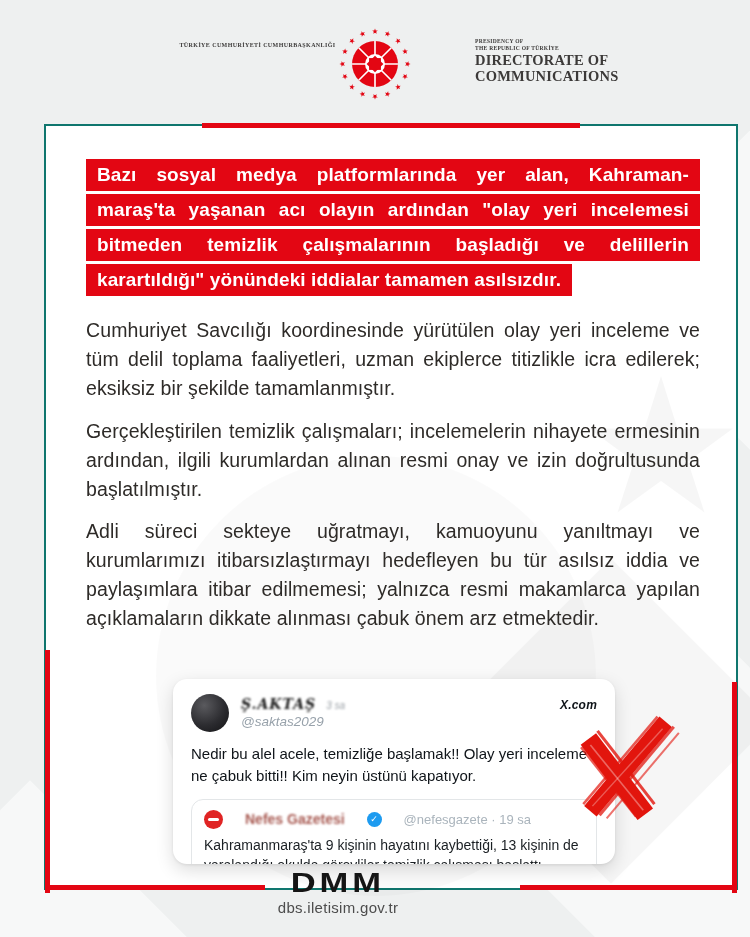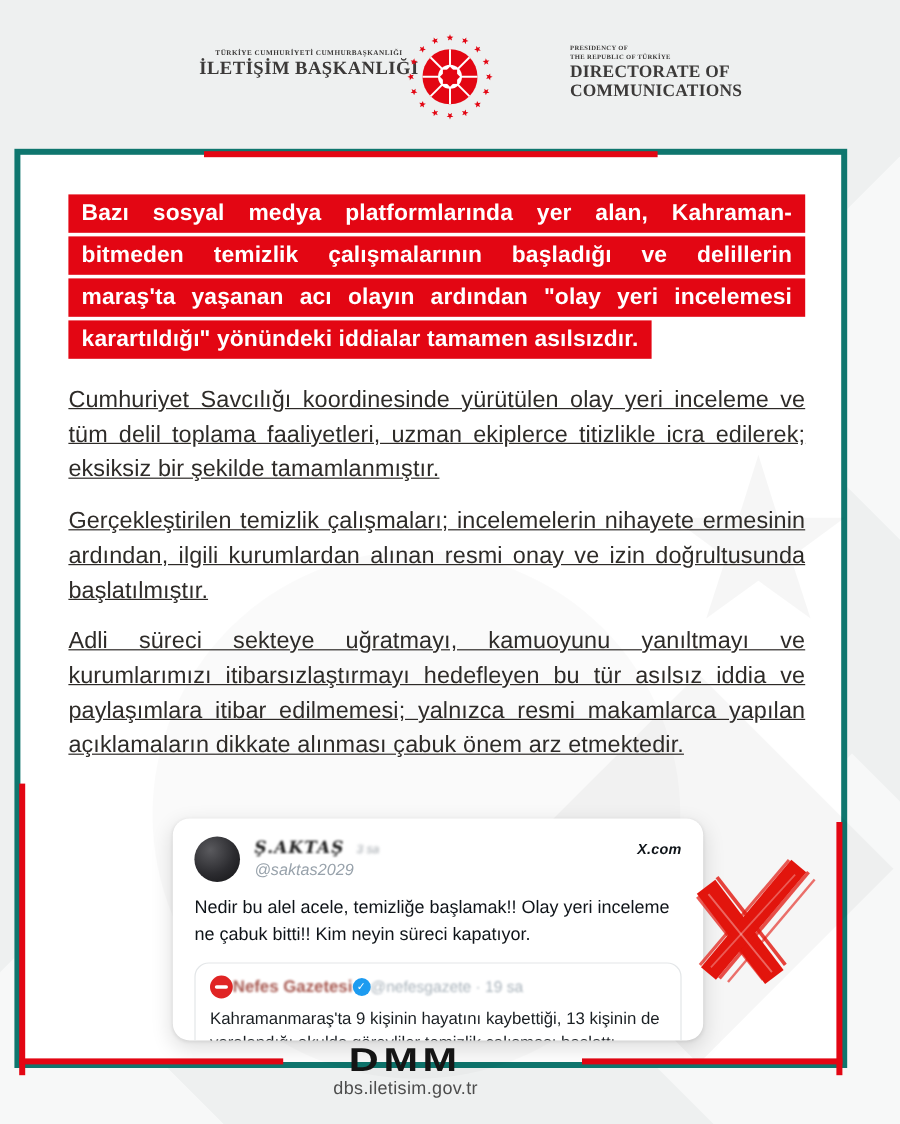--- a/index.html
+++ b/index.html
@@ -18,22 +18,22 @@
   .top-header { position:absolute; top:26px; left:0; width:750px; height:80px; z-index:2; }
   .hdr-left { position:absolute; left:150px; top:16px; width:215px; text-align:center; color:#3c3a39; }
   .hdr-left .tiny { font-size:6px; letter-spacing:.4px; font-family:"Liberation Serif", serif; font-weight:bold; }
   .hdr-left .main { font-size:15.5px; font-family:"Liberation Serif", serif; font-weight:bold; letter-spacing:.4px; margin-top:1px; }
   .emblem { position:absolute; left:338px; top:0; }
   .hdr-right { position:absolute; left:437px; top:12px; text-align:left; color:#3c3a39;margin-left:38px; }
   .hdr-right .tiny { font-size:5.5px; letter-spacing:.3px; line-height:6.5px; font-family:"Liberation Serif", serif; font-weight:bold; }
   .hdr-right .main { font-size:14.5px; line-height:15.5px; font-family:"Liberation Serif", serif; font-weight:bold; letter-spacing:.2px; margin-top:2px; }
   
   .card {
-    position:absolute; left:12px; top:124px; width:694px; height:766px;
-    background:#ffffff; border:5px solid #0f766e; z-index:1;
+    position:absolute; left:44px; top:124px; width:694px; height:766px;
+    background:#ffffff; border:2px solid #0f766e; z-index:1;
   }
   .card-wm { position:absolute; z-index:0; }
   .red-seg { position:absolute; background:#e30613; z-index:3; }
   .seg-top { top:-3px; left:50%; transform:translateX(-50%); width:378px; height:5px; }
   .seg-left-v { left:-1px; top:524px; width:5px; height:243px; }
   .seg-right-v { right:-1px; top:556px; width:5px; height:211px; }
   .seg-bottom-l { left:-1px; bottom:-2px; width:220px; height:5px; }
   .seg-bottom-r { right:-1px; bottom:-2px; width:217px; height:5px; }
   
   .headline { position:absolute; left:40px; top:33px; width:614px; z-index:2; }
@@ -41,21 +41,20 @@
     background:#e30613; color:#ffffff; font-weight:bold;
     font-size:19px; line-height:24px; padding:4px 11px; margin-bottom:3px;
     text-align:justify; text-align-last:justify; letter-spacing:.1px;
   }
   .hl-bar.last { display:inline-block; text-align:left; text-align-last:left; }
   
   .para {
     position:absolute; left:40px; width:614px; z-index:2;
     font-size:19.5px; line-height:29px; text-align:justify; color:#2e2b28;
     letter-spacing:.1px;
-    text-decoration:underline;
   }
   .p1 { top:190px; } .p2 { top:291px; } .p3 { top:391px; }
   
   .tweet {
     position:absolute; left:127px; top:553px; width:442px; height:185px;
     background:#fff; border-radius:14px; z-index:4; overflow:hidden;
     box-shadow:0 6px 18px rgba(0,0,0,.14), 0 1px 3px rgba(0,0,0,.08);
     padding:15px 18px;
   }
   .tw-head { position:relative; height:40px;font-style:italic; }
@@ -68,21 +67,21 @@
     font-family:"DejaVu Serif", serif; font-weight:bold; font-size:14px; color:#1a1a1a;
     letter-spacing:1px; filter:blur(.8px); display:inline-block;
   }
   .tw-badge { font-size:10px; color:#9aa0a6; filter:blur(1.2px); margin-left:10px; }
   .tw-handle { font-size:13.5px; color:#98a2ab; filter:blur(.6px); margin-top:1px; }
   .tw-xcom { position:absolute; right:0; top:4px; font-size:12px; font-weight:bold; color:#0f1419; letter-spacing:.2px; }
   .tw-text { margin-top:9px; font-size:15px; line-height:22px; color:#0f1419; }
   .tw-quote {
     margin-top:12px; border:1px solid #e3e6e8; border-radius:12px; padding:9px 12px 12px;
   }
-  .q-head { display:flex; align-items:center; gap:0; height:20px; }
+  .q-head { display:flex; align-items:center; gap:22px; height:20px; }
   .q-logo { width:19px; height:19px; border-radius:50%; background:#e02424; position:relative; flex:0 0 auto; }
   .q-logo::after { content:""; position:absolute; left:4px; top:8px; width:11px; height:3.5px; background:#fff; border-radius:2px; }
   .q-name { font-size:14px; font-weight:bold; color:#a85a52; filter:blur(.8px); }
   .q-check {
     width:15px; height:15px; border-radius:50%; background:#1d9bf0; color:#fff;
     font-size:9px; line-height:15px; text-align:center; flex:0 0 auto;
   }
   .q-meta { font-size:13px; color:#aab4bc; filter:blur(.7px); }
   .q-text { margin-top:6px; font-size:14px; line-height:20px; color:#1a1f23; }
   
@@ -105,21 +104,20 @@
 </head>
 <body>
 
 <div class="wm wm-chevron" style="left:560px; top:690px; width:300px; height:300px;"></div>
 <div class="wm wm-chevron" style="left:-90px; top:830px; width:240px; height:240px;"></div>
 <div class="wm wm-chevron" style="left:640px; top:170px; width:240px; height:240px;"></div>
 
 <div class="top-header">
   <div class="hdr-left">
     <div class="tiny">TÜRKİYE CUMHURİYETİ CUMHURBAŞKANLIĞI</div>
-    <div class="main">İLETİŞİM BAŞKANLIĞI</div>
   </div>
 
   <div class="emblem">
     <svg width="74" height="76" viewBox="-50 -50 100 100" aria-hidden="true">
       <defs>
         <polygon id="st5" points="0,-4 1,-1.38 3.8,-1.24 1.62,0.53 2.35,3.24 0,1.7 -2.35,3.24 -1.62,0.53 -3.8,-1.24 -1,-1.38"></polygon>
       </defs>
       <g fill="#e30613">
         <use href="#st5" transform="rotate(0) translate(0 -44)"></use>
         <use href="#st5" transform="rotate(22.5) translate(0 -44)"></use>
@@ -168,39 +166,39 @@
   <div class="card-wm wm-gray-chevron" style="left:450px; top:480px; width:230px; height:230px;"></div>
 
   <div class="red-seg seg-top"></div>
   <div class="red-seg seg-left-v"></div>
   <div class="red-seg seg-right-v"></div>
   <div class="red-seg seg-bottom-l"></div>
   <div class="red-seg seg-bottom-r"></div>
 
   <div class="headline">
     <div class="hl-bar">Bazı sosyal medya platformlarında yer alan, Kahraman-</div>
+    <div class="hl-bar">maraş'ta yaşanan acı olayın ardından "olay yeri incelemesi</div>
     <div class="hl-bar">bitmeden temizlik çalışmalarının başladığı ve delillerin</div>
-    <div class="hl-bar">maraş'ta yaşanan acı olayın ardından "olay yeri incelemesi</div>
     <div class="hl-bar last">karartıldığı" yönündeki iddialar tamamen asılsızdır.</div>
   </div>
 
   <div class="para p1">Cumhuriyet Savcılığı koordinesinde yürütülen olay yeri inceleme ve tüm delil toplama faaliyetleri, uzman ekiplerce titizlikle icra edilerek; eksiksiz bir şekilde tamamlanmıştır.</div>
   <div class="para p2">Gerçekleştirilen temizlik çalışmaları; incelemelerin nihayete ermesinin ardından, ilgili kurumlardan alınan resmi onay ve izin doğrultusunda başlatılmıştır.</div>
   <div class="para p3">Adli süreci sekteye uğratmayı, kamuoyunu yanıltmayı ve kurumlarımızı itibarsızlaştırmayı hedefleyen bu tür asılsız iddia ve paylaşımlara itibar edilmemesi; yalnızca resmi makamlarca yapılan açıklamaların dikkate alınması çabuk önem arz etmektedir.</div>
 
   <div class="tweet">
     <div class="tw-head">
       <div class="tw-avatar"></div>
       <div class="tw-namecol">
         <span class="tw-name">Ş.AKTAŞ</span><span class="tw-badge">3 sa</span>
         <div class="tw-handle">@saktas2029</div>
       </div>
       <div class="tw-xcom">X.com</div>
     </div>
-    <div class="tw-text">Nedir bu alel acele, temizliğe başlamak!! Olay yeri inceleme ne çabuk bitti!! Kim neyin süreci kapatıyor.</div>
+    <div class="tw-text">Nedir bu alel acele, temizliğe başlamak!! Olay yeri inceleme ne çabuk bitti!! Kim neyin üstünü kapatıyor.</div>
     <div class="tw-quote">
       <div class="q-head">
         <span class="q-logo"></span>
         <span class="q-name">Nefes Gazetesi</span>
         <span class="q-check">✓</span>
         <span class="q-meta">@nefesgazete · 19 sa</span>
       </div>
       <div class="q-text">Kahramanmaraş'ta 9 kişinin hayatını kaybettiği, 13 kişinin de yaralandığı okulda görevliler temizlik çalışması başlattı.</div>
     </div>
   </div>

